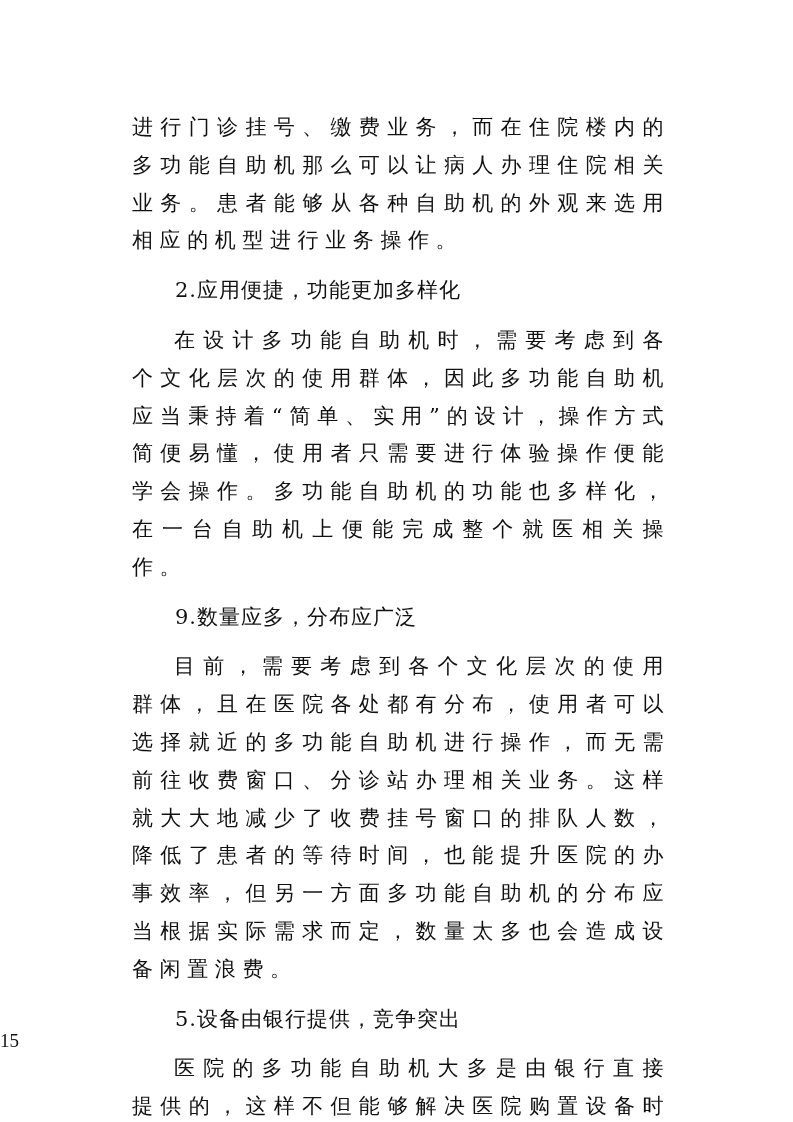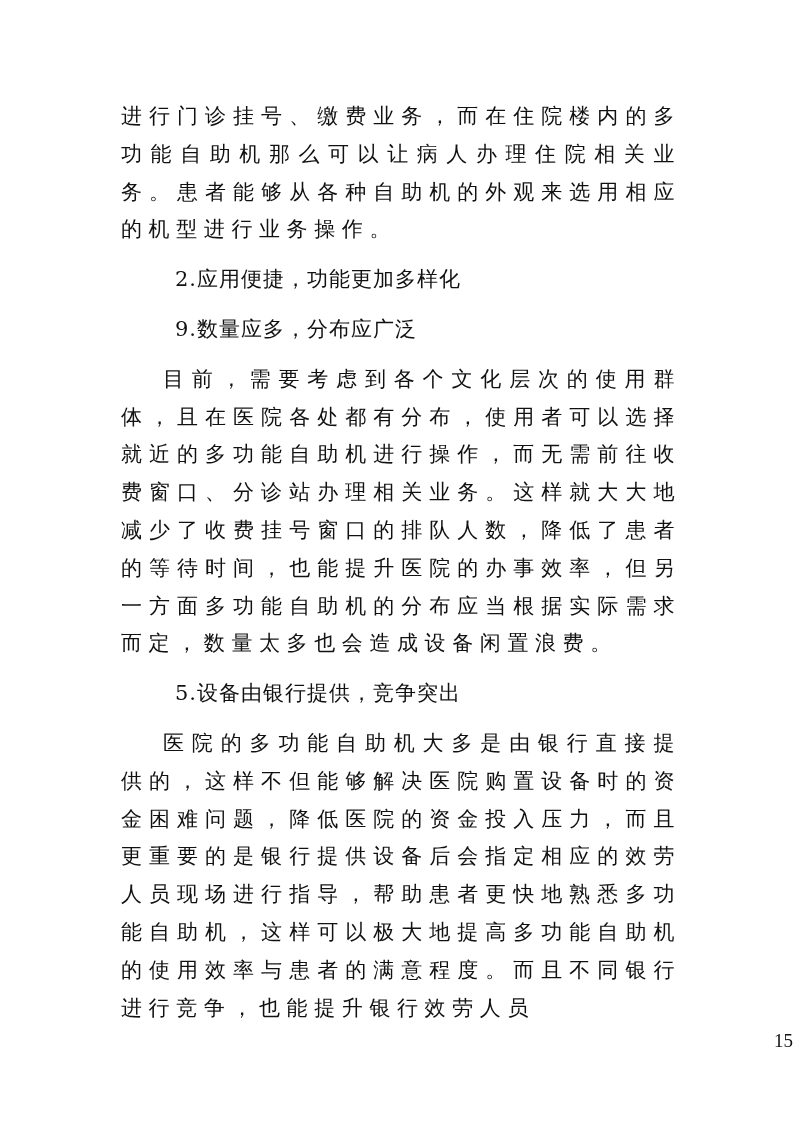--- a/index.html
+++ b/index.html
@@ -8,38 +8,39 @@
     position: absolute;
     left: 121px;
     top: 98px;
     width: 560px;
     font-family: "DejaVu Serif", "Liberation Serif", serif;
     font-size: 21px;
     line-height: 37.8px;
     color: #111111;
     letter-spacing: 6.6px;
   }
-  .para { margin: 0; text-align: justify; text-indent: 0; }
+  .para { margin: 11px; text-align: justify; text-indent: 0; }
   .para.indent { text-indent: 42px; }
   .heading { margin: 12px; text-indent: 42px; letter-spacing: 1px; }
   .page-number {
     position: absolute;
-    left: 12px; right: 0;
+    left: 0; right: 0;
     top: 1030px;
-    text-align: right;
+    text-align: left;
     font-family: "Liberation Serif", "DejaVu Serif", serif;
     font-size: 19px;
     color: #111111;
   }
 </style>
 </head>
 <body>
 
 <div class="page">
   <p class="para">进行门诊挂号、缴费业务，而在住院楼内的多功能自助机那么可以让病人办理住院相关业务。患者能够从各种自助机的外观来选用相应的机型进行业务操作。</p>
   <p class="heading">2.应用便捷，功能更加多样化</p>
+  <p class="para indent">在设计多功能自助机时，需要考虑到各个文化层次的使用群体，因此多功能自助机应当秉持着“简单、实用”的设计，操作方式简便易懂，使用者只需要进行体验操作便能学会操作。多功能自助机的功能也多样化，在一台自助机上便能完成整个就医相关操作。</p>
   <p class="heading">9.数量应多，分布应广泛</p>
   <p class="para indent">目前，需要考虑到各个文化层次的使用群体，且在医院各处都有分布，使用者可以选择就近的多功能自助机进行操作，而无需前往收费窗口、分诊站办理相关业务。这样就大大地减少了收费挂号窗口的排队人数，降低了患者的等待时间，也能提升医院的办事效率，但另一方面多功能自助机的分布应当根据实际需求而定，数量太多也会造成设备闲置浪费。</p>
   <p class="heading">5.设备由银行提供，竞争突出</p>
   <p class="para indent">医院的多功能自助机大多是由银行直接提供的，这样不但能够解决医院购置设备时的资金困难问题，降低医院的资金投入压力，而且更重要的是银行提供设备后会指定相应的效劳人员现场进行指导，帮助患者更快地熟悉多功能自助机，这样可以极大地提高多功能自助机的使用效率与患者的满意程度。而且不同银行进行竞争，也能提升银行效劳人员</p>
 </div>
 
 <div class="page-number">15</div>
 
 </body></html>

